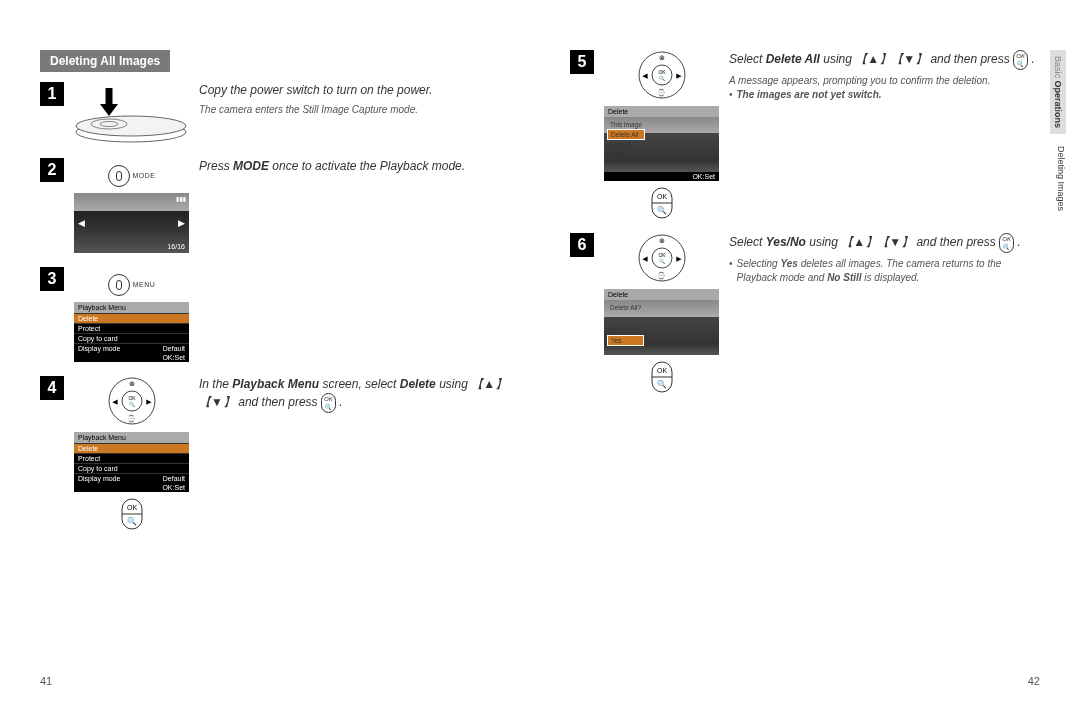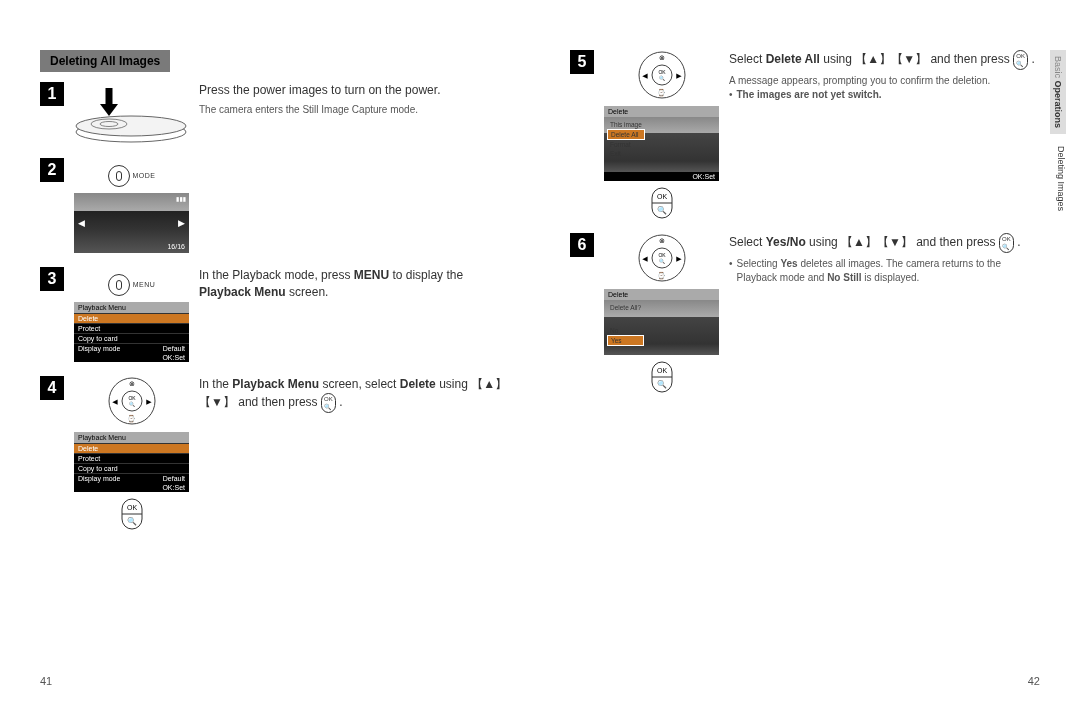--- a/index.html
+++ b/index.html
@@ -9,33 +9,33 @@
     width: 1080px;
     height: 717px;
     position: relative;
     font-size: 11px;
     color: #333;
   }
   .page-container { display: flex; width: 100%; height: 100%; }
   .page { width: 50%; padding: 50px 30px 20px 40px; position: relative; }
   .page-right { padding: 50px 40px 20px 30px; }
   .section-title {
-    background: #7a7a7a; color: #000000; font-weight: bold;
+    background: #7a7a7a; color: #ffffff; font-weight: bold;
     padding: 4px 10px; font-size: 12px; display: inline-block;
     margin-bottom: 10px;
   }
   .step { display: flex; margin-bottom: 14px; gap: 10px; }
   .step-num {
     background: #000; color: #fff; font-weight: bold;
     width: 24px; height: 24px; display: flex; align-items: center;
     justify-content: center; font-size: 16px; flex-shrink: 0;
     font-family: 'Tahoma', sans-serif;
   }
   .step-illus { width: 115px; flex-shrink: 0; }
-  .step-text { flex: 1; font-size: 11px; line-height: 1.4; }
+  .step-text { flex: 1; font-size: 11px; line-height: 1.4; font-style: italic; }
   .step-text .title { font-size: 12px; margin-bottom: 4px; }
   .step-text .desc { font-size: 10px; color: #555; }
   .step-text .bullet { font-size: 10px; color: #555; display: flex; }
   .step-text .bullet::before { content: "•"; margin-right: 4px; }
 
   .power-illus {
     width: 115px; height: 62px; position: relative;
   }
   .power-illus svg { width: 100%; height: 100%; }
 
@@ -110,21 +110,21 @@
             <ellipse cx="57" cy="50" rx="55" ry="10" fill="none" stroke="#666" stroke-width="1"></ellipse>
             <ellipse cx="57" cy="44" rx="55" ry="10" fill="#f3f3f3" stroke="#666" stroke-width="1"></ellipse>
             <ellipse cx="35" cy="42" rx="18" ry="5" fill="none" stroke="#666" stroke-width="0.8"></ellipse>
             <ellipse cx="35" cy="42" rx="9" ry="2.5" fill="none" stroke="#666" stroke-width="0.8"></ellipse>
             <path d="M 35 6 L 35 28" stroke="#000" stroke-width="7"></path>
             <path d="M 26 22 L 35 34 L 44 22 Z" fill="#000"></path>
           </svg>
         </div>
       </div>
       <div class="step-text">
-        <div class="title">Press the power images to turn on the power.</div>
+        <div class="title">Copy the power switch to turn on the power.</div>
         <div class="desc">The camera enters the Still Image Capture mode.</div>
       </div>
     </div>
 
     
     <div class="step">
       <div class="step-num">2</div>
       <div class="step-illus">
         <div class="mode-btn">
           <div class="circ">
@@ -135,20 +135,23 @@
         <div class="lcd">
           <div class="lcd-img">
             <span class="top-icons">▮▮▮</span>
             <span class="nav-l">◀</span>
             <span class="nav-r">▶</span>
             <span class="counter">16/16</span>
           </div>
         </div>
       </div>
       <div class="step-text">
+        <div class="title">
+          <span>Press </span><b>MODE</b><span> once to activate the Playback mode.</span>
+        </div>
       </div>
     </div>
 
     
     <div class="step">
       <div class="step-num">3</div>
       <div class="step-illus">
         <div class="mode-btn">
           <div class="circ">
               <div class="dot"></div>
@@ -158,25 +161,20 @@
         <div class="lcd-menu">
           <div class="hdr">Playback Menu</div>
           <div class="row sel">Delete</div>
           <div class="row row-black">Protect</div>
           <div class="row row-black">Copy to card</div>
           <div class="row row-black">
               <span>Display mode</span>
               <span>Default</span>
             </div>
           <div class="ok">OK:Set</div>
-        </div>
-      </div>
-      <div class="step-text">
-        <div class="title">
-          <span>In the Playback mode, press </span><b>MENU</b><span> to display the </span><b>Playback Menu</b><span> screen.</span>
         </div>
       </div>
     </div>
 
     
     <div class="step">
       <div class="step-num">4</div>
       <div class="step-illus">
         <div class="dpad">
           <svg viewBox="0 0 50 50">

